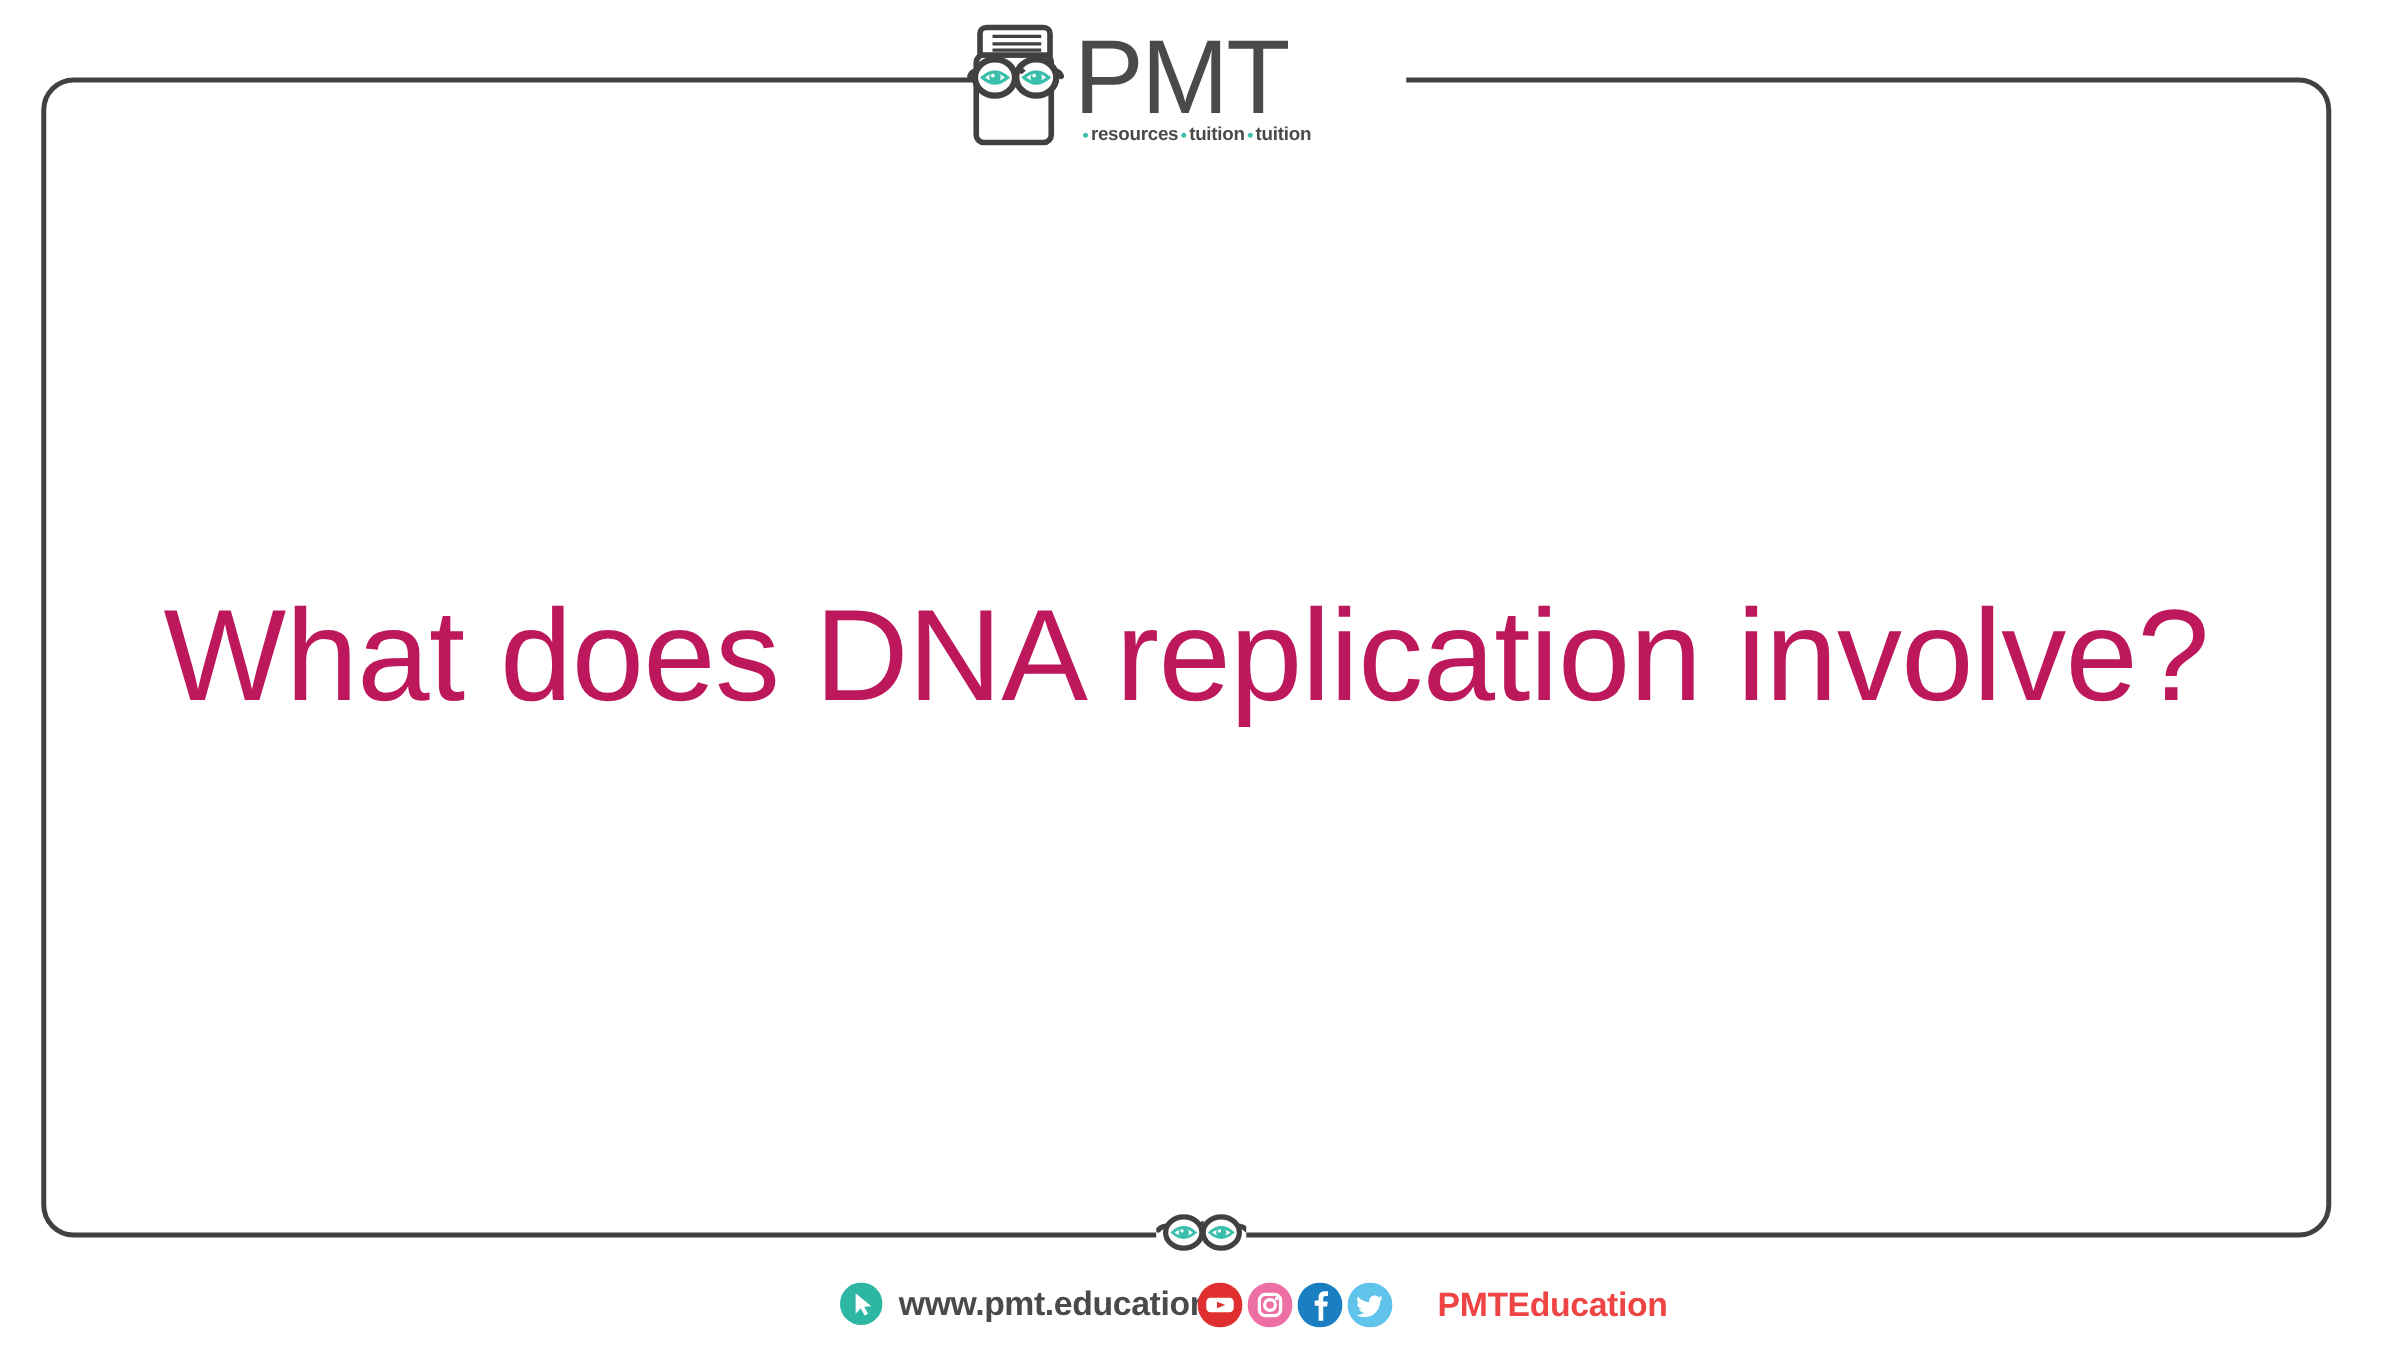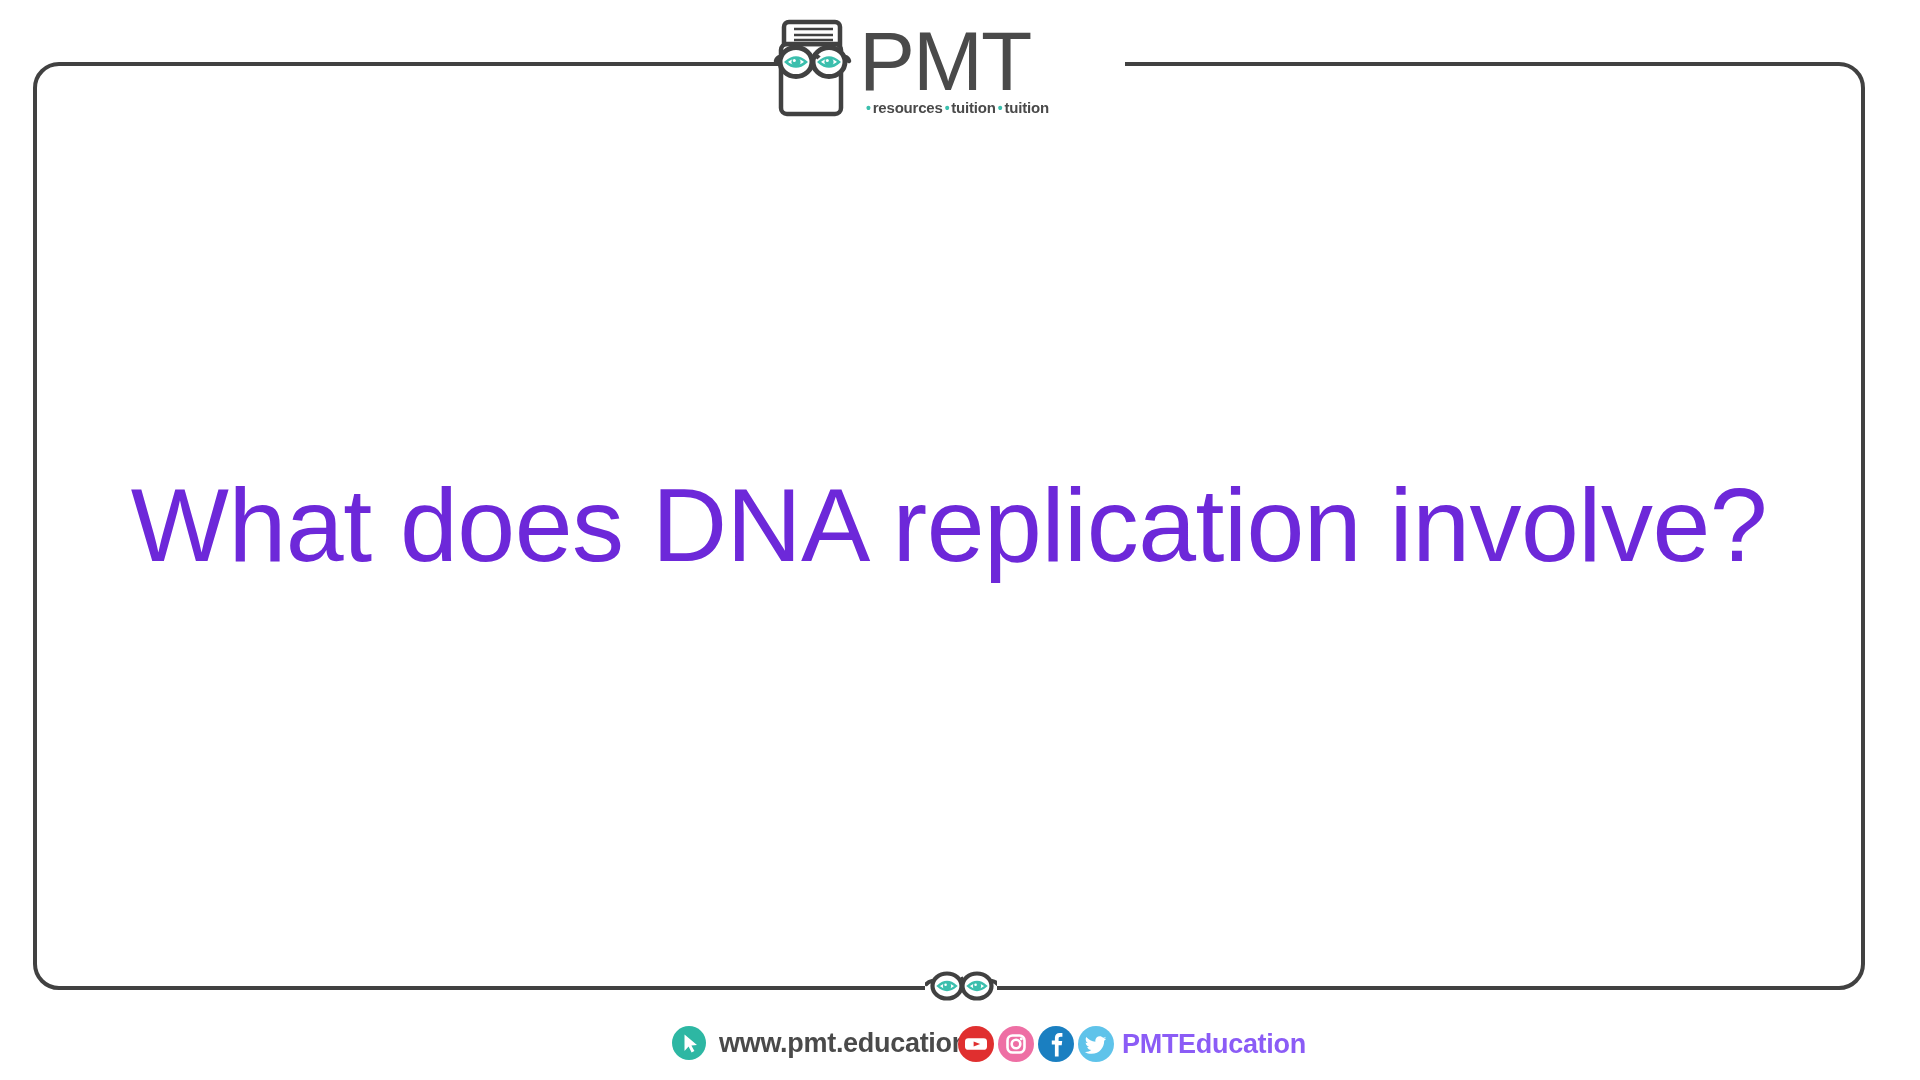--- a/index.html
+++ b/index.html
@@ -66,21 +66,21 @@
     display: flex;
     align-items: center;
     justify-content: center;
     box-sizing: border-box;
     padding: 0 60px;
   }
   #question-text {
     font-family: "Liberation Sans", sans-serif;
     font-size: 104px;
     font-weight: 400;
-    color: #6d28d9;
+    color: #be185d;
     line-height: 1.15;
     text-align: center;
     letter-spacing: -0.5px;
     white-space: nowrap;
   }
 
   
   #frame-glasses {
     position: absolute;
     left: 925px;
@@ -127,23 +127,23 @@
   }
   .social-icon {
     width: 36px;
     height: 36px;
     flex: 0 0 auto;
   }
   #social-handle {
     font-family: "Liberation Sans", sans-serif;
     font-size: 27px;
     font-weight: 700;
-    color: #8b5cf6;
+    color: #ef4444;
     letter-spacing: -0.3px;
-    margin-left: 4px;
+    margin-left: 32px;
   }
 </style>
 </head>
 <body>
 
 <div id="slide-frame"></div>
 <div id="frame-logo-gap"></div>
 <div id="frame-glasses-gap"></div>
 
 <div id="header-logo">

